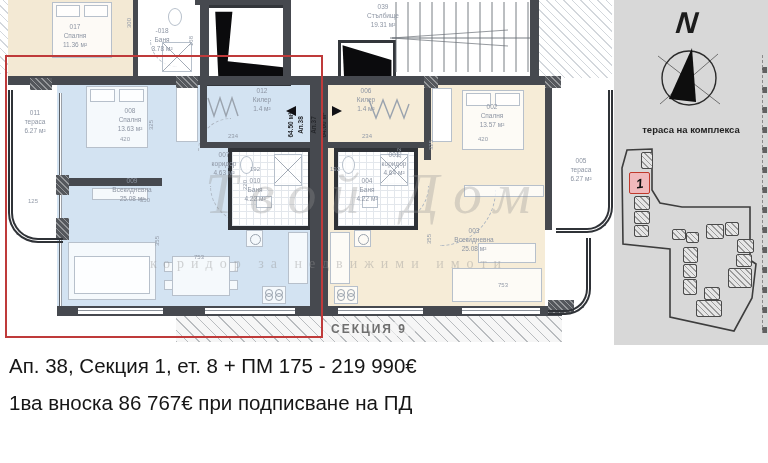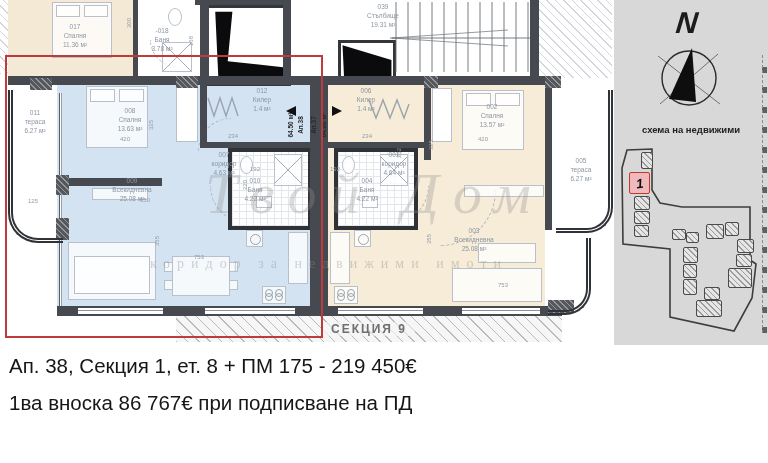--- a/index.html
+++ b/index.html
@@ -325,21 +325,21 @@
   <div class="red-rect" style="left:5px;top:55px;width:314px;height:279px;"></div>
 
   <div class="panel"></div>
   <div class="compass-n" style="left:676px;top:6px;">N</div>
   <svg class="abs" style="left:650px;top:38px;z-index:8;" width="78" height="80" viewBox="0 0 78 80">
     <line x1="8" y1="18" x2="70" y2="66" stroke="#555" stroke-width="0.8"></line>
     <line x1="10" y1="66" x2="68" y2="16" stroke="#555" stroke-width="0.8"></line>
     <circle cx="39" cy="40" r="27" fill="none" stroke="#2b2b2b" stroke-width="1.4"></circle>
     <polygon points="42,10 46,64 19,61" fill="#0e0e0e"></polygon>
   </svg>
-  <div class="panel-title" style="left:616px;top:124px;">схема на недвижими</div>
+  <div class="panel-title" style="left:616px;top:124px;">тераса на комплекса</div>
 
   <svg class="abs" style="left:616px;top:145px;z-index:7;" width="148" height="192" viewBox="0 0 148 192">
     <polygon points="6,23 11,5 36,4 36,45 44,58 66,62 134,62 134,115 140,119 136,153 118,186 54,172 54,104 7,99" fill="none" stroke="#3d3d3d" stroke-width="1.6"></polygon>
   </svg>
 
   <div class="bldg" style="left:641px;top:152px;width:10px;height:15px;"></div>
   <div class="bldg-hl" style="left:629px;top:172px;width:19px;height:20px;">
     <span>1</span>
   </div>
   <div class="bldg" style="left:634px;top:196px;width:14px;height:12px;"></div>
@@ -353,17 +353,17 @@
   <div class="bldg" style="left:736px;top:254px;width:14px;height:11px;"></div>
   <div class="bldg" style="left:728px;top:268px;width:22px;height:18px;"></div>
   <div class="bldg" style="left:683px;top:247px;width:13px;height:14px;"></div>
   <div class="bldg" style="left:683px;top:264px;width:12px;height:12px;"></div>
   <div class="bldg" style="left:683px;top:279px;width:12px;height:14px;"></div>
   <div class="bldg" style="left:704px;top:287px;width:14px;height:11px;"></div>
   <div class="bldg" style="left:696px;top:300px;width:24px;height:15px;"></div>
   <div class="edge-strip" style="left:762px;top:55px;height:278px;"></div>
 
   <div class="listing">
-    <div>Ап. 38, Секция 1, ет. 8 + ПМ 175 - 219 450€</div>
+    <div>Ап. 38, Секция 1, ет. 8 + ПМ 175 - 219 990€</div>
     <div>1ва вноска 86 767€ при подписване на ПД</div>
   </div>
 
 </div>
 
 </body></html>

